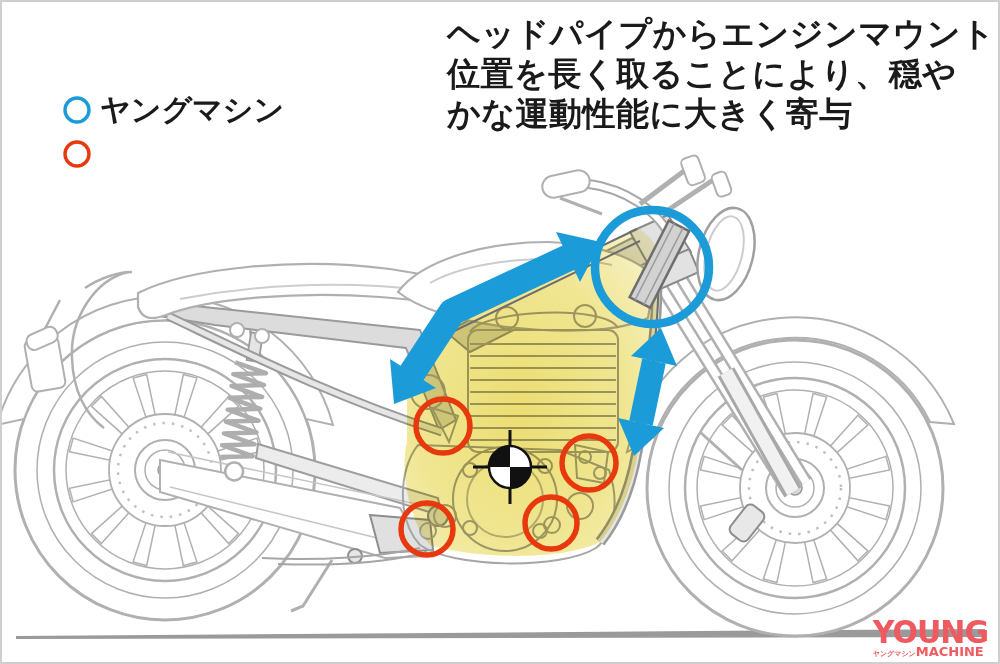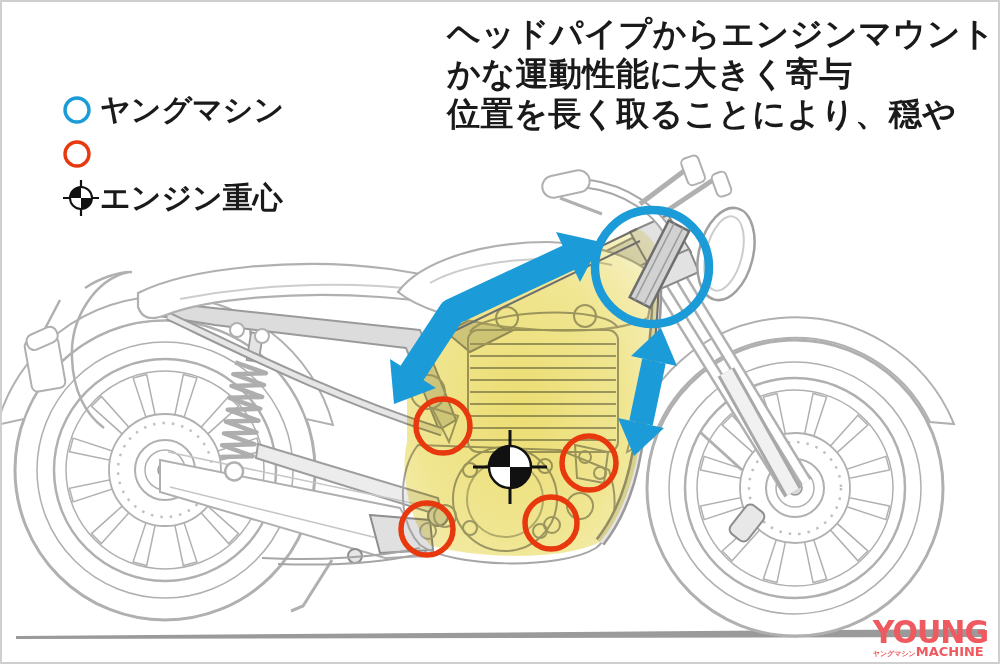--- a/index.html
+++ b/index.html
@@ -318,37 +318,26 @@
     </span>
     <span class="lbl">ヤングマシン</span>
   </div>
   <div class="legend-row">
     <span class="marker">
       <svg width="30" height="30">
           <circle cx="15" cy="15" r="12" fill="none" stroke="#e8380d" stroke-width="3.4"></circle>
         </svg>
     </span>
   </div>
-  <div class="legend-row">
-    <span class="marker">
-      <svg width="38" height="38" viewBox="0 0 38 38">
-        <path d="M1,19 L37,19 M19,1 L19,37" stroke="#111" stroke-width="2.2" fill="none"></path>
-        <circle cx="19" cy="19" r="11" fill="#fff" stroke="#111" stroke-width="2"></circle>
-        <path d="M19,19 L19,8 A11,11 0 0 0 8,19 Z" fill="#111"></path>
-        <path d="M19,19 L30,19 A11,11 0 0 1 19,30 Z" fill="#111"></path>
-      </svg>
-    </span>
-    <span class="lbl">エンジン重心</span>
-  </div>
 </div>
 
 <div class="caption">
   <div class="line">ヘッドパイプからエンジンマウント</div>
+  <div class="line">位置を長く取ることにより、穏や</div>
   <div class="line">かな運動性能に大きく寄与</div>
-  <div class="line">位置を長く取ることにより、穏や</div>
 </div>
 
 <div class="logo">
   <span class="young">YOUNG</span>
   <span class="sub">
     <span class="sub-jp">ヤングマシン</span>
     <span class="sub-en">MACHINE</span>
   </span>
 </div>
 

